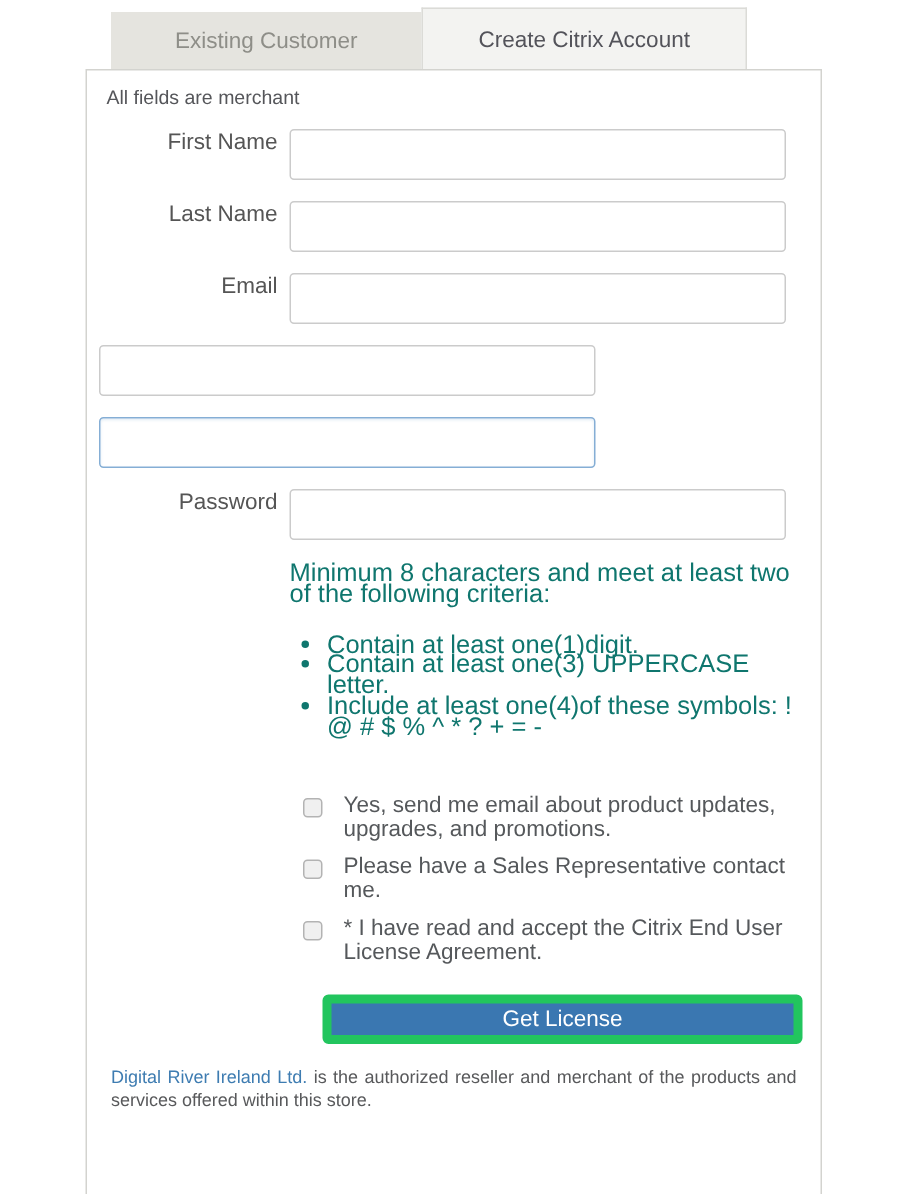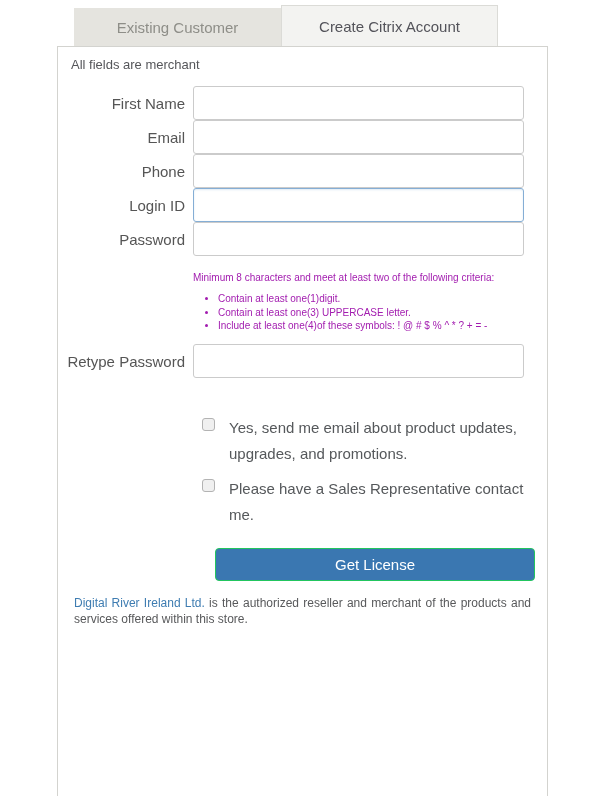--- a/index.html
+++ b/index.html
@@ -13,42 +13,42 @@
   .tab-inactive { width:207px; height:38px; background:#e5e4df; color:#8e8e88; }
   .tab-active { width:217px; height:41px; background:#f3f3f1; border:1px solid #dbdbd7; border-bottom:none; color:#53535a;margin-top:36px; }
 
   
   .panel { position:absolute; left:57px; top:46px; width:491px; height:780px;
            background:#fff; border:1px solid #d3d3cf; }
   .required-note { margin:10px 0 0 13px; font-size:13px; color:#55565a; }
 
   
   .form-block { margin-top:14px; }
-  .form-row { display:flex; align-items:center; height:34px; }
+  .form-row { display:flex; height:34px; margin-bottom:14px; }
   .form-label { width:127px; text-align:right; font-size:15px; color:#555555; }
   .form-input { margin-left:8px; width:331px; height:34px; border:1px solid #cbcbcb;
                 border-radius:3px; padding:0 8px; font-size:14px; color:#333; outline:none; background:#fff; }
   .form-input.focused { border-color:#85aed5; box-shadow:inset 0 1px 2px rgba(133,174,213,0.25); }
 
   
-  .criteria { margin:15px 0 0 135px; width:336px; font-size:10px; line-height:13.8px; color:#a21caf; }
-  .criteria ul { margin-top:7px; padding-left:25px; }
+  .criteria { margin:15px 0 0 135px; width:336px; font-size:17px; line-height:13.8px; color:#0f766e; }
+  .criteria ul { margin-top:20px; padding-left:25px; }
 
   .retype-row { margin-top:11px; }
 
   
   .checks { margin:37px 0 0 144px; }
   .check-row { display:flex; align-items:flex-start; margin-bottom:9px; cursor:pointer; }
   .checkbox { flex:none; width:13px; height:13px; margin-top:3px; border:1px solid #b3b3b3;
               border-radius:3px; background:#f0f0f0; }
-  .check-label { margin-left:14px; width:306px; font-size:15px; line-height:26px; color:#55585b; }
+  .check-label { margin-left:14px; width:306px; font-size:15px; line-height:16px; color:#55585b; }
 
   
   .submit-btn { display:block; margin:20px 0 0 157px; width:320px; height:33px;
-                background:#3a77b1; border:1px solid #22c55e; border-radius:4px;
+                background:#3a77b1; border:6px solid #22c55e; border-radius:4px;
                 color:#ffffff; font-size:15px; cursor:pointer; font-family:"Liberation Sans", sans-serif; }
 
   
   .footer { margin:15px 16px 0 16px; font-size:12px; line-height:15.5px; color:#58595b; text-align:justify; }
   .footer-link { color:#3e7cb1; text-decoration:none; cursor:pointer; }
 </style>
 </head>
 <body>
 
 <div class="page">
@@ -65,59 +65,61 @@
   <div class="panel">
 
     <div class="required-note">All fields are merchant</div>
 
     <div class="form-block">
       <div class="form-row">
         <label class="form-label">First Name</label>
         <input class="form-input" type="text" style="">
       </div>
       <div class="form-row">
+        <label class="form-label">Last Name</label>
+        <input class="form-input" type="text" style="">
+      </div>
+      <div class="form-row">
         <label class="form-label">Email</label>
         <input class="form-input" type="text" style="">
       </div>
       <div class="form-row">
-        <label class="form-label">Phone</label>
         <input class="form-input" type="text" style="">
       </div>
       <div class="form-row">
-        <label class="form-label">Login ID</label>
         <input class="form-input focused" type="text" style="">
       </div>
       <div class="form-row">
         <label class="form-label">Password</label>
         <input class="form-input" type="password" style="">
       </div>
     </div>
 
     <div class="criteria">
       <div>Minimum 8 characters and meet at least two of the following criteria:</div>
       <ul>
         <li>Contain at least one(1)digit.</li>
         <li>Contain at least one(3) UPPERCASE letter.</li>
         <li>Include at least one(4)of these symbols: ! @ # $ % ^ * ? + = -</li>
       </ul>
     </div>
 
-    <div class="form-row retype-row">
-      <label class="form-label">Retype Password</label>
-      <input class="form-input" type="password" style="">
-    </div>
 
     <div class="checks">
       <div class="check-row">
         <span class="checkbox"></span>
         <span class="check-label">Yes, send me email about product updates, upgrades, and promotions.</span>
       </div>
       <div class="check-row">
         <span class="checkbox"></span>
         <span class="check-label">Please have a Sales Representative contact me.</span>
+      </div>
+      <div class="check-row">
+        <span class="checkbox"></span>
+        <span class="check-label">* I have read and accept the Citrix End User License Agreement.</span>
       </div>
     </div>
 
     <button class="submit-btn">Get License</button>
 
     <div class="footer">
       <a class="footer-link">Digital River Ireland Ltd.</a>
       <span>is the authorized reseller and merchant of the products and services offered within this store.</span>
     </div>
 

